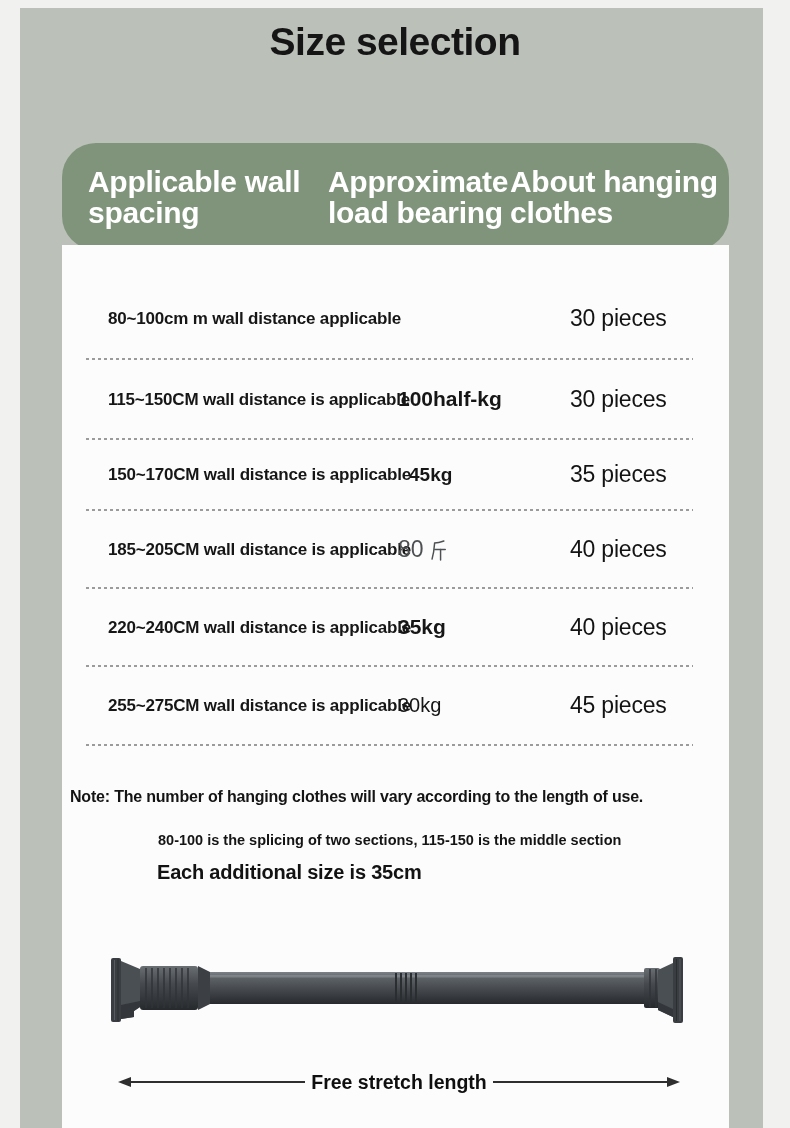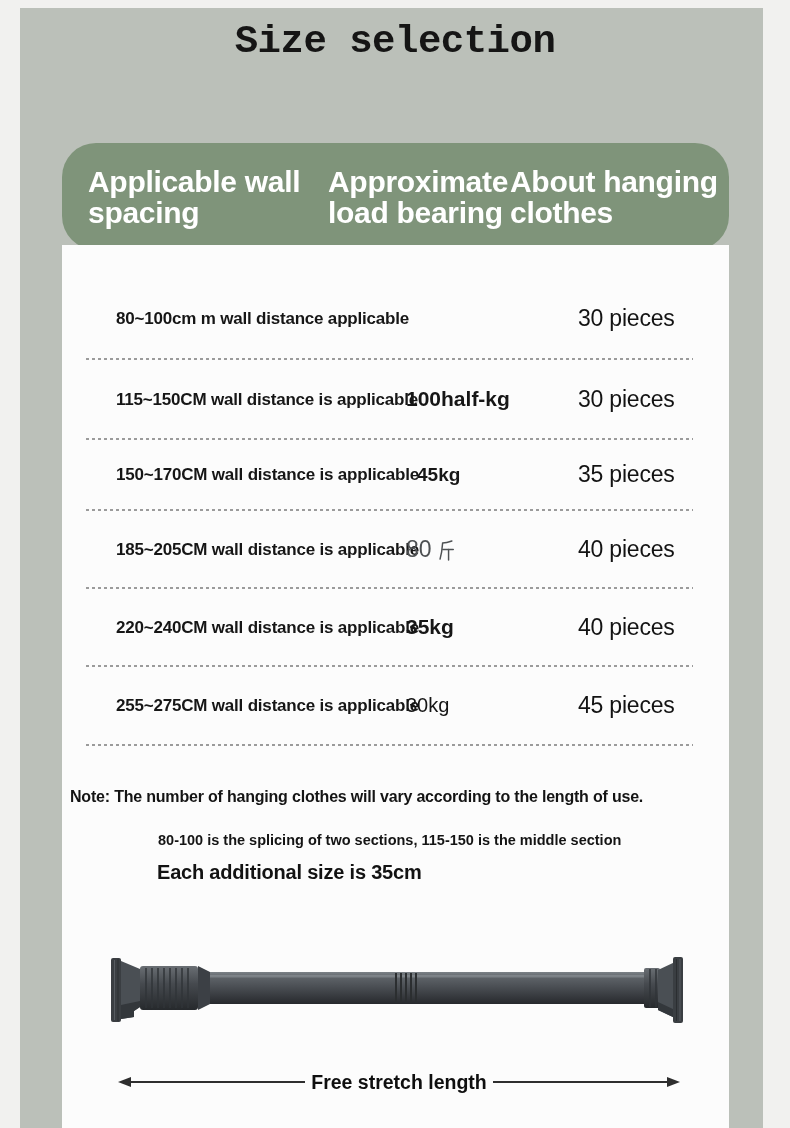--- a/index.html
+++ b/index.html
@@ -1,29 +1,29 @@
 <!DOCTYPE html>
 <html style="--c-green: #7f947a; --c-sage: #bbc0b9; --c-page: #f1f1ef; --c-card: #fcfcfc; --c-text: #151515; --c-div: #9b9b9b;"><head>
 <meta charset="utf-8">
 <style>
   html,body{margin:0;padding:0;}
   body{font-family:"Liberation Sans","DejaVu Sans",sans-serif;}
   .page{position:relative;width:790px;height:1128px;background:var(--c-page,#f1f1ef);overflow:hidden;}
   .sage{position:absolute;left:20px;top:8px;width:743px;height:1120px;background:var(--c-sage,#bbc0b9);}
   .title{position:absolute;left:0;top:20px;width:100%;text-align:center;
-         font-size:39px;font-weight:bold;color:var(--c-text,#151515);letter-spacing:-0.5px;font-family:Liberation Mono, monospace;}
+         font-size:39px;font-weight:bold;color:var(--c-text,#151515);letter-spacing:-0.5px;}
   .green-header{position:absolute;left:62px;top:143px;width:667px;height:107px;
                 background:var(--c-green,#7f947a);border-radius:34px;}
   .ghcell{position:absolute;top:0;height:100%;display:flex;align-items:center;
           color:#ffffff;font-weight:bold;font-size:30px;line-height:31px;letter-spacing:-0.3px;}
   .ghcell.c1{left:26px;width:225px;}
   .ghcell.c2{left:266px;width:172px;}
   .ghcell.c3{left:448px;width:219px;}
   .card{position:absolute;left:62px;top:245px;width:667px;height:883px;background:var(--c-card,#fcfcfc);}
-  .trow{position:absolute;left:8px;width:100%;}
+  .trow{position:absolute;left:0;width:100%;}
   .r1{top:34px;height:79px;} .r2{top:115px;height:78px;} .r3{top:195px;height:69px;}
   .r4{top:266px;height:76px;} .r5{top:344px;height:76px;} .r6{top:422px;height:77px;}
   .cell-label{position:absolute;left:46px;top:0;height:100%;width:338px;display:flex;align-items:center;
               font-size:17px;line-height:21px;font-weight:bold;color:#161616;letter-spacing:-0.2px;}
   .cell-load{position:absolute;left:336px;top:0;height:100%;width:170px;display:flex;align-items:center;color:#161616;}
   .cell-pieces{position:absolute;left:508px;top:0;height:100%;width:158px;display:flex;align-items:center;
                font-size:23px;font-weight:normal;color:#131313;letter-spacing:-0.2px;}
   .ld-bold21{font-size:21px;font-weight:bold;}
   .ld-bold19{font-size:19px;font-weight:bold;padding-left:11px;}
   .ld-bold17{font-size:20px;font-weight:normal;}

